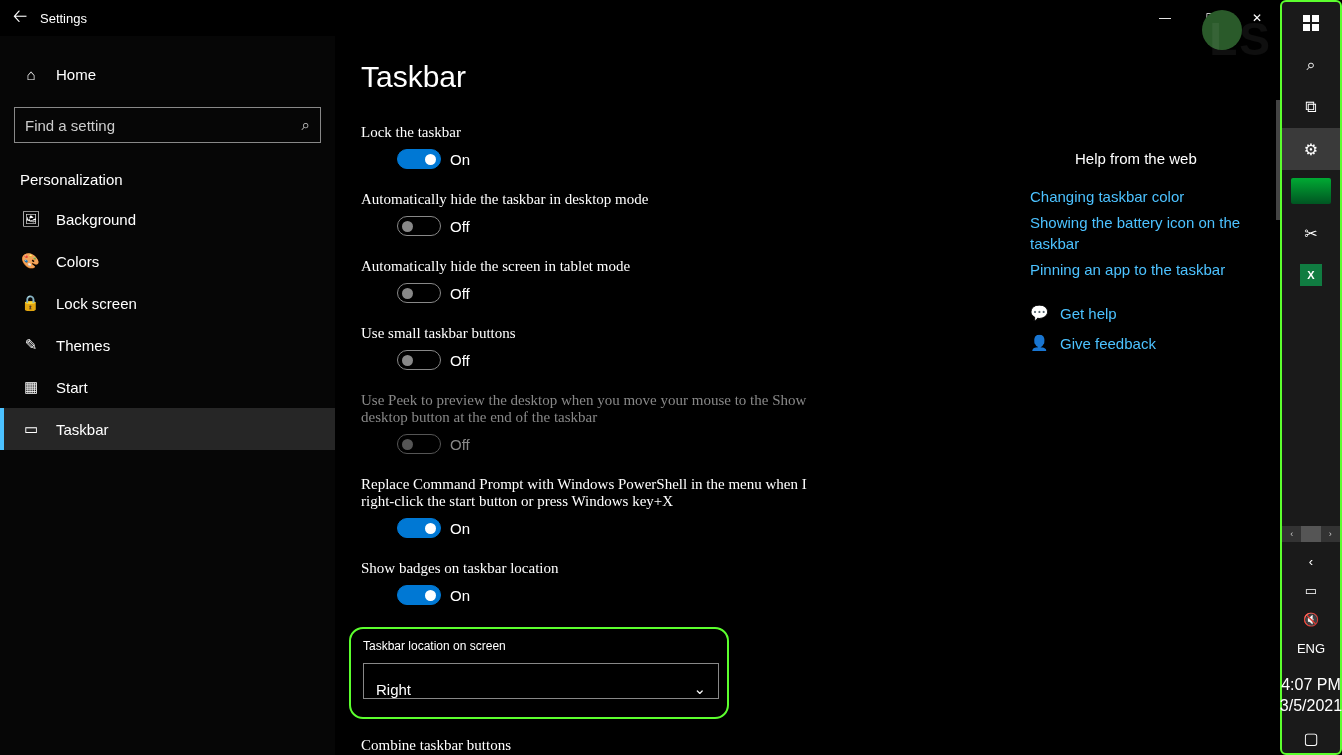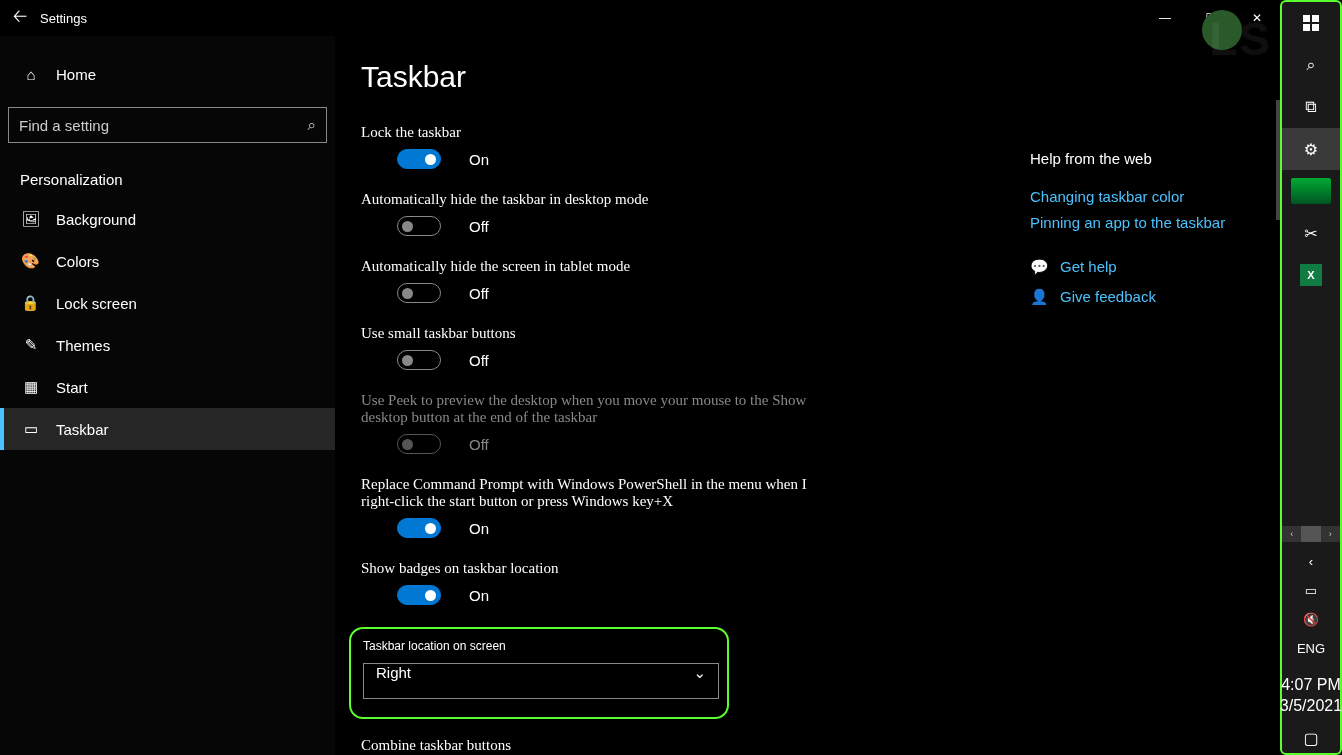--- a/index.html
+++ b/index.html
@@ -11,49 +11,49 @@
 .titlebar .title { font-size:13px; }
 .winctrls { position:absolute; top:0; right:62px; height:36px; display:flex; }
 .winctrls div { width:46px; display:flex; align-items:center; justify-content:center; color:#fff; font-size:12px; }
 
 
 .avatar { position:absolute; top:10px; right:100px; width:40px; height:40px; border-radius:50%; background:#2a5a2a; }
 
 
 .sidebar { position:absolute; left:0; top:36px; width:335px; bottom:0; background:rgba(10,10,10,0.6); padding-top:20px; }
 .sidebar .home { display:flex; align-items:center; gap:16px; padding:10px 22px; font-size:15px; }
-.searchbox { margin:14px 8px; height:36px; border:1px solid #888; display:flex; align-items:center; padding:0 10px; color:#ccc; font-size:15px; justify-content:space-between; }
+.searchbox { margin:14px 14px; height:36px; border:1px solid #888; display:flex; align-items:center; padding:0 10px; color:#ccc; font-size:15px; justify-content:space-between; }
 .section-label { padding:14px 20px 10px; font-size:15px; }
 .navitem { display:flex; align-items:center; gap:16px; padding:12px 22px; font-size:15px; color:#fff; position:relative; }
 .navitem.selected { background:rgba(70,70,70,0.5); }
 .navitem.selected::before { content:""; position:absolute; left:0; top:0; bottom:0; width:4px; background:#4cc2ff; }
 .navicon { width:18px; display:inline-flex; justify-content:center; font-size:15px; }
 
 
 .main { position:absolute; left:335px; top:36px; right:62px; bottom:0; padding:24px 26px 0; overflow:hidden; }
 .main h1 { font-size:30px; font-weight:400; margin-bottom:30px; }
 .setting { margin-bottom:22px; max-width:450px; }
 .setting .label { font-size:15px; margin-bottom:8px; color:#fff;font-family:Liberation Serif, serif; }
 .setting.disabled .label { color:#888; }
-.togglerow { display:flex; align-items:center; gap:28px;padding-left:36px; }
+.togglerow { display:flex; align-items:center; gap:9px;padding-left:36px; }
 .toggle { width:44px; height:20px; border-radius:10px; border:1px solid #888; position:relative; background:#000; }
 .toggle .knob { position:absolute; width:11px; height:11px; border-radius:50%; background:#888; top:3.5px; left:4px; }
 .toggle.on { background:#0078d4; border-color:#0078d4; }
 .toggle.on .knob { background:#fff; left:auto; right:4px; }
 .setting.disabled .toggle { border-color:#555; }
 .setting.disabled .toggle .knob { background:#555; }
 .togglerow .state { font-size:15px; }
 .setting.disabled .state { color:#888; }
 
 .highlight-box { border:2px solid #5cff2e; border-radius:14px; padding:10px 12px 18px; width:380px; margin-left:-12px; margin-bottom:18px; }
-.dropdown { margin-top:10px; height:36px; border:1px solid #888; width:356px; display:flex; align-items:flex-start; justify-content:space-between; padding:0 12px; font-size:15px; }
+.dropdown { margin-top:10px; height:36px; border:1px solid #888; width:356px; display:flex; align-items:flex-end; justify-content:space-between; padding:0 12px; font-size:15px; }
 
 
 .helppanel { position:absolute; right:24px; top:114px; width:226px; font-size:15px; }
-.helppanel h2 { font-size:15px; font-weight:400; margin-bottom:20px; }
+.helppanel h2 { font-size:15px; font-weight:400; margin-bottom:20px;margin-left:45px; }
 .helppanel a { display:block; color:#4cc2ff; text-decoration:none; margin-bottom:6px; line-height:1.35; }
 .helprow { display:flex; align-items:center; gap:12px; margin-top:24px; color:#4cc2ff; }
 .helprow .hicon { color:#fff; width:18px; }
 
 
 .taskbar { position:absolute; right:0; top:0; width:62px; height:755px; background:#1a1a1a; border-left:2px solid #5cff2e; border-top:2px solid #5cff2e; border-bottom:2px solid #5cff2e; border-right:2px solid #5cff2e; border-radius:6px; display:flex; flex-direction:column; align-items:center; }
 .tb-btn { width:58px; height:42px; display:flex; align-items:center; justify-content:center; color:#fff; font-size:16px; }
 .tb-btn.sel { background:#3a3a3a; }
 .tb-spacer { flex:1; }
 .tb-scroll { width:58px; height:16px; background:#333; display:flex; }
@@ -198,20 +198,21 @@
   </div>
 
   <div class="setting">
     <div class="label">Combine taskbar buttons</div>
   </div>
 
   <div class="helppanel">
     <h2>Help from the web</h2>
     <div id="helplinks">
         <a href="#">Changing taskbar color</a>
+        <a href="#">Showing the battery icon on the taskbar</a>
         <a href="#">Pinning an app to the taskbar</a>
       </div>
     <div class="helprow">
       <span class="hicon">💬</span>
       <span>Get help</span>
     </div>
     <div class="helprow" style="margin-top:12px;">
       <span class="hicon">👤</span>
       <span>Give feedback</span>
     </div>

